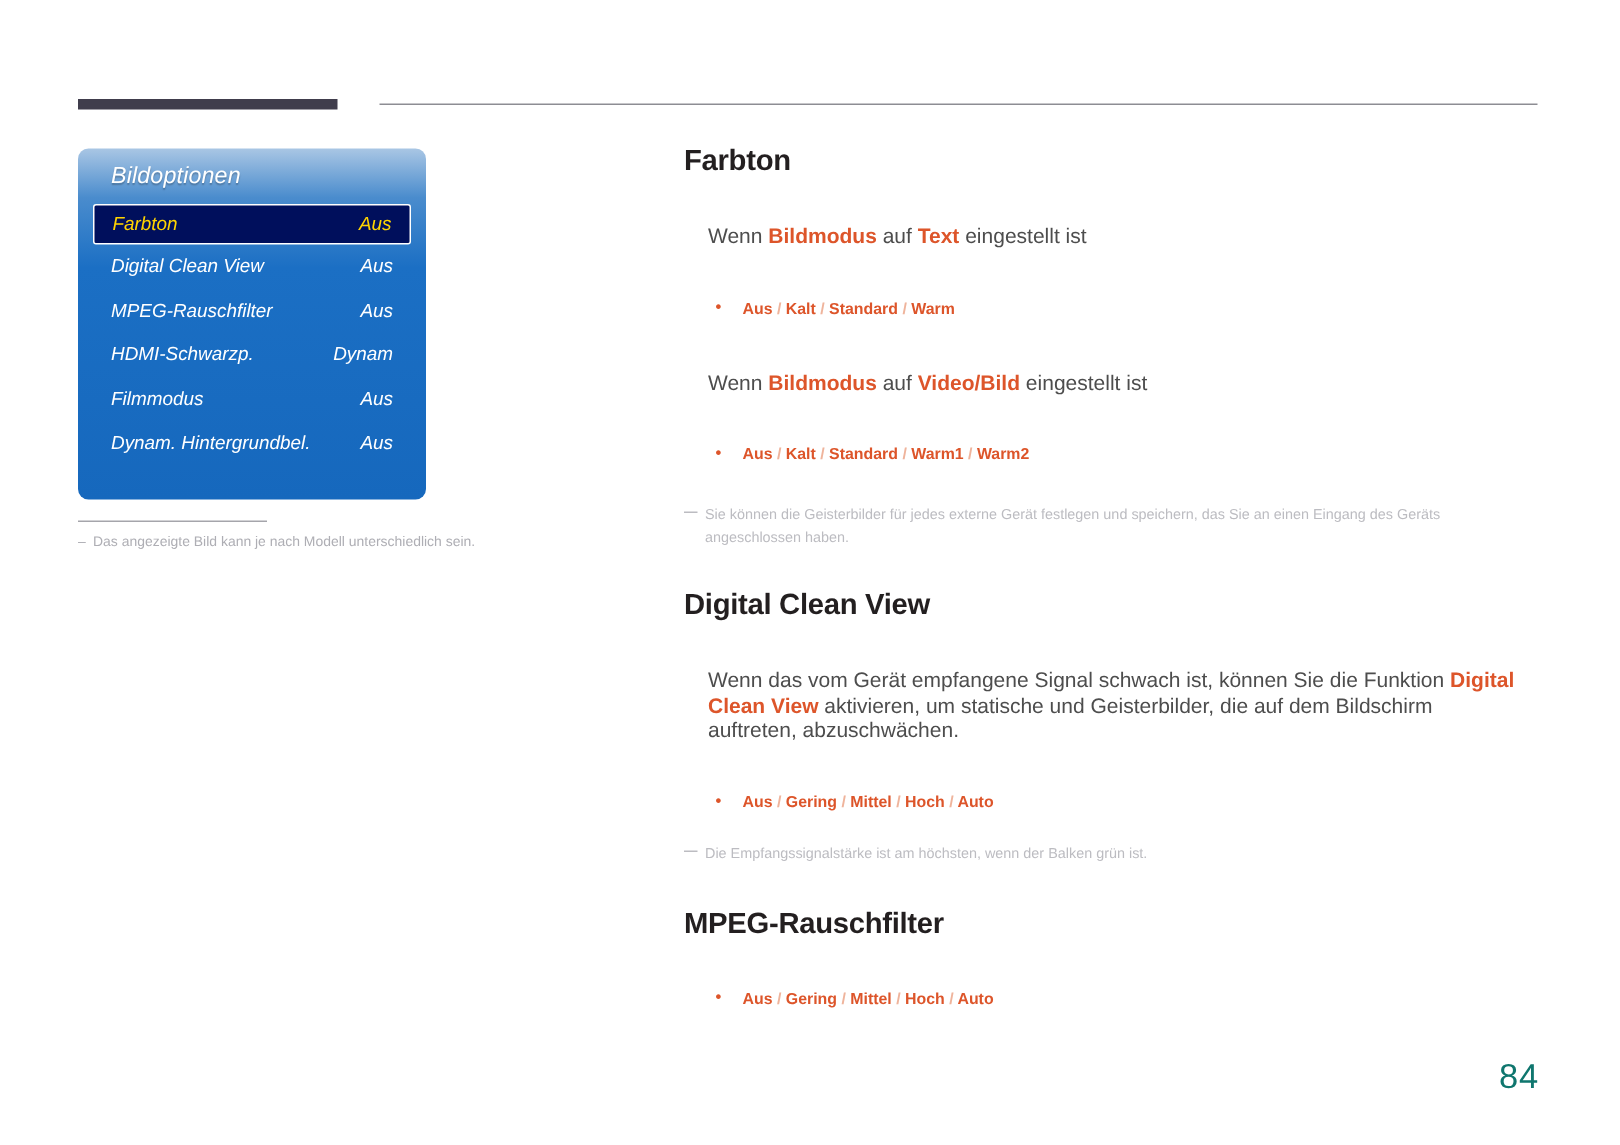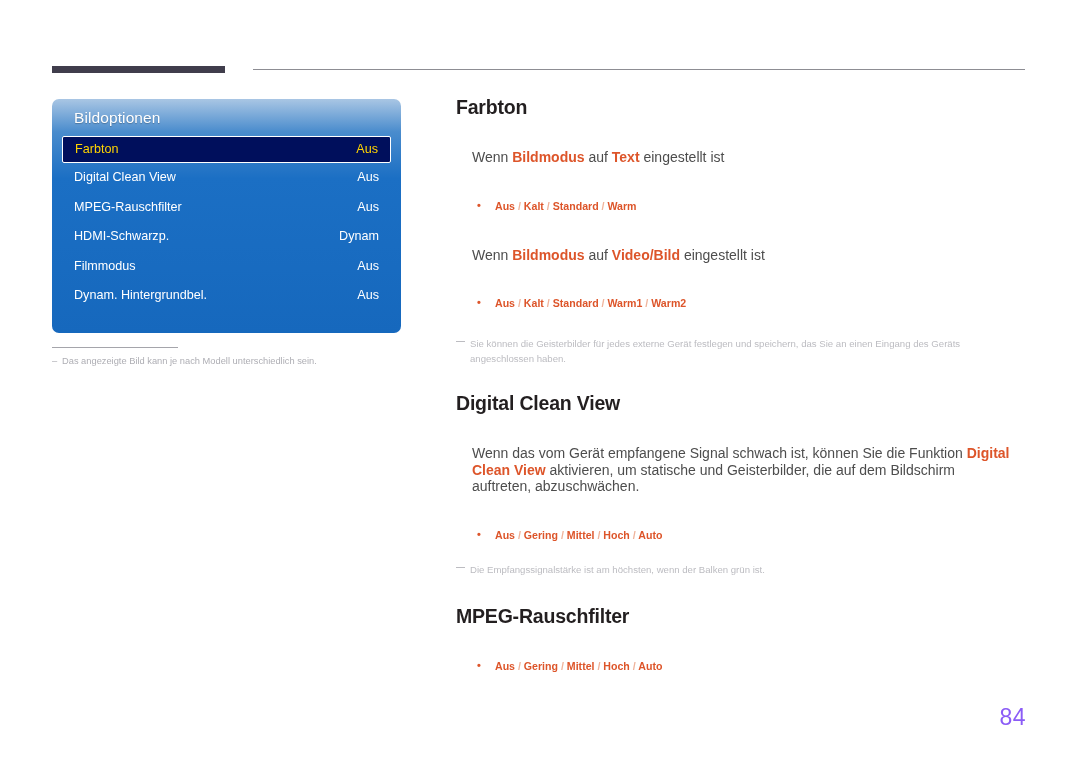--- a/index.html
+++ b/index.html
@@ -36,30 +36,31 @@
     width: 772px;
     height: 1px;
     background: #8d8d93;
   }
 
   
   #osd-panel {
     position: absolute;
     left: 52px;
     top: 99px;
-    width: 349px;
+    width: 232px;
     height: 234px;
     border-radius: 7px;
     background: linear-gradient(to bottom,
                 #a9c6e4 0%,
                 #4a8ccd 14%,
                 #1b6fc4 34%,
                 #1668bd 100%);
     box-sizing: border-box;
     overflow: hidden;
+    font-style: italic;
   }
   #osd-title {
     color: #ffffff;
     font-size: 15.5px;
     font-weight: 400;
     padding: 10px 0 0 22px;
     letter-spacing: .1px;
     text-shadow: 0 1px 1px rgba(0,0,0,.25);
   }
   #osd-list {
@@ -179,21 +180,21 @@
   .sp14 { height: 14px; }
   .sp22 { height: 22px; }
   .sp26 { height: 26px; }
 
   
   #page-number {
     position: absolute;
     right: 54px;
     top: 704px;
     font-size: 23px;
-    color: #8b5cf6;
+    color: #0f766e;
     font-weight: 400;
     letter-spacing: .5px;
   }
 </style>
 </head>
 <body>
 
 <div id="header-rules">
   <div class="rule-thick"></div>
   <div class="rule-thin"></div>

